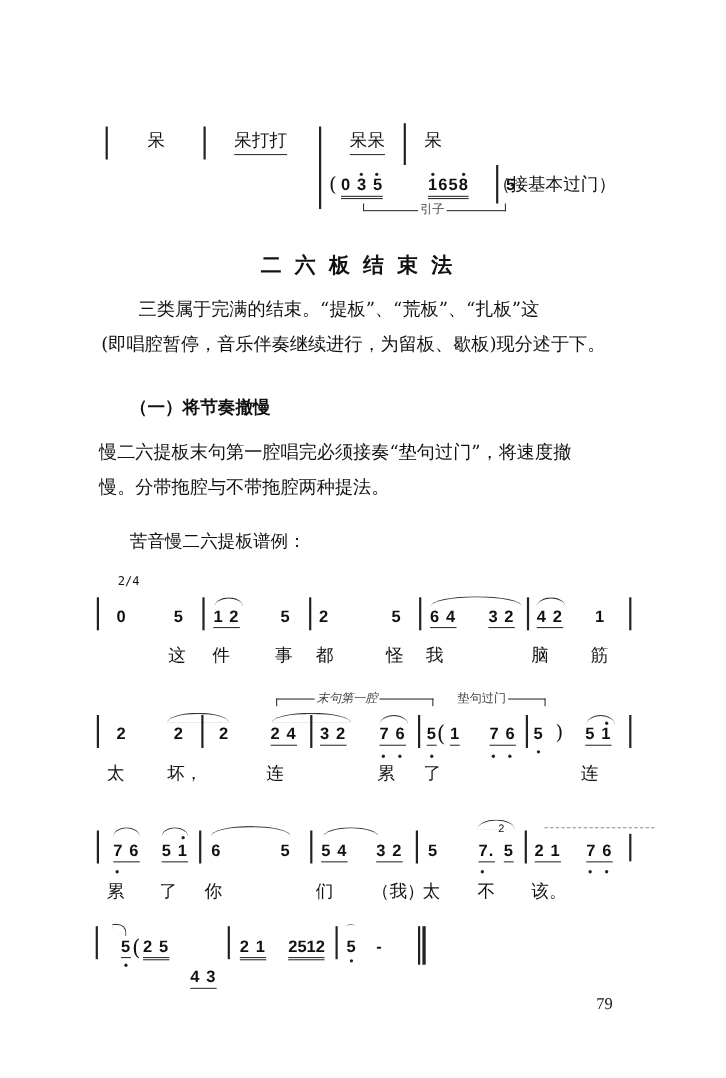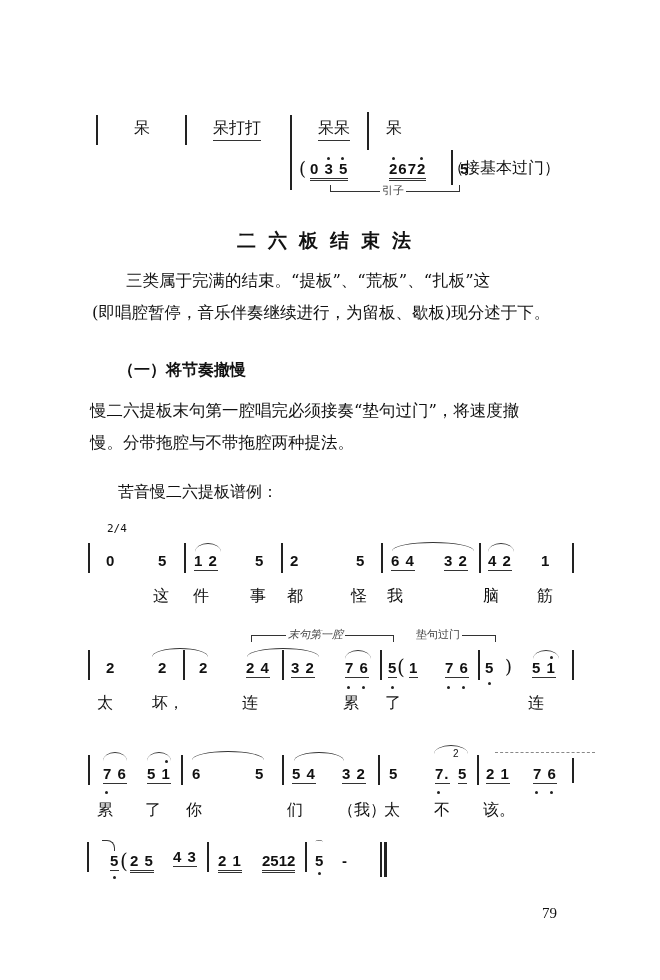--- a/index.html
+++ b/index.html
@@ -30,21 +30,21 @@
   <div class="lyric ul" style="left:213px;top:118px;">呆打打</div>
   <div class="bar" style="left:290px;top:115px;height:75px;"></div>
   <div class="lyric ul" style="left:318px;top:118px;">呆呆</div>
   <div class="bar" style="left:367px;top:112px;height:38px;"></div>
   <div class="lyric" style="left:386px;top:118px;">呆</div>
 
   <div class="lyric" style="left:299px;top:158px;font-size:18px;">(</div>
   <div class="num dul" style="left:310px;top:160px;">0 3 5</div>
   <div class="dot" style="left:327px;top:157px;"></div>
   <div class="dot" style="left:341px;top:157px;"></div>
-  <div class="num dul" style="left:389px;top:160px;">2672</div>
+  <div class="num dul" style="left:389px;top:160px;">1658</div>
   <div class="dot" style="left:392px;top:157px;"></div>
   <div class="dot" style="left:420px;top:157px;"></div>
   <div class="bar" style="left:451px;top:150px;height:35px;"></div>
   <div class="num" style="left:460px;top:160px;">5</div>
   <div class="lyric" style="left:448px;top:158px;">（接基本过门）</div>
 
   <div class="bracket" style="left:330px;top:185px;width:128px;height:6px;border-top:none;"></div>
   <div class="anno" style="left:380px;top:183px;">引子</div>
 </div>
 
@@ -182,21 +182,21 @@
   <div class="lyric" style="left:483px;top:800px;">该。</div>
 </div>
 
 <div>
   <div class="bar" style="left:87px;top:842px;height:30px;"></div>
   <div class="abs" style="left:102px;top:840px;width:12px;height:10px;border-top:1.5px solid #333;border-right:1.5px solid #333;border-radius:0 8px 0 0;"></div>
   <div class="num ul" style="left:110px;top:852px;">5</div>
   <div class="dot" style="left:113px;top:876px;"></div>
   <div class="lyric" style="left:120px;top:849px;font-size:20px;">(</div>
   <div class="num dul" style="left:130px;top:852px;">2 5</div>
-  <div class="num ul" style="left:173px;top:848px;text-align:center;">4 3</div>
+  <div class="num ul" style="left:173px;top:880px;text-align:center;">4 3</div>
   <div class="bar" style="left:207px;top:842px;height:30px;"></div>
   <div class="num dul" style="left:218px;top:852px;">2 1</div>
   <div class="num dul" style="left:262px;top:852px;letter-spacing:0;">2512</div>
   <div class="bar" style="left:305px;top:842px;height:30px;"></div>
   <div class="abs" style="left:314px;top:838px;font-size:10px;">⌒</div>
   <div class="num" style="left:315px;top:852px;">5</div>
   <div class="dot" style="left:318px;top:872px;"></div>
   <div class="num" style="left:342px;top:852px;">-</div>
   <div class="bar" style="left:380px;top:842px;height:35px;width:2px;"></div>
   <div class="bar" style="left:384px;top:842px;height:35px;width:3px;"></div>

